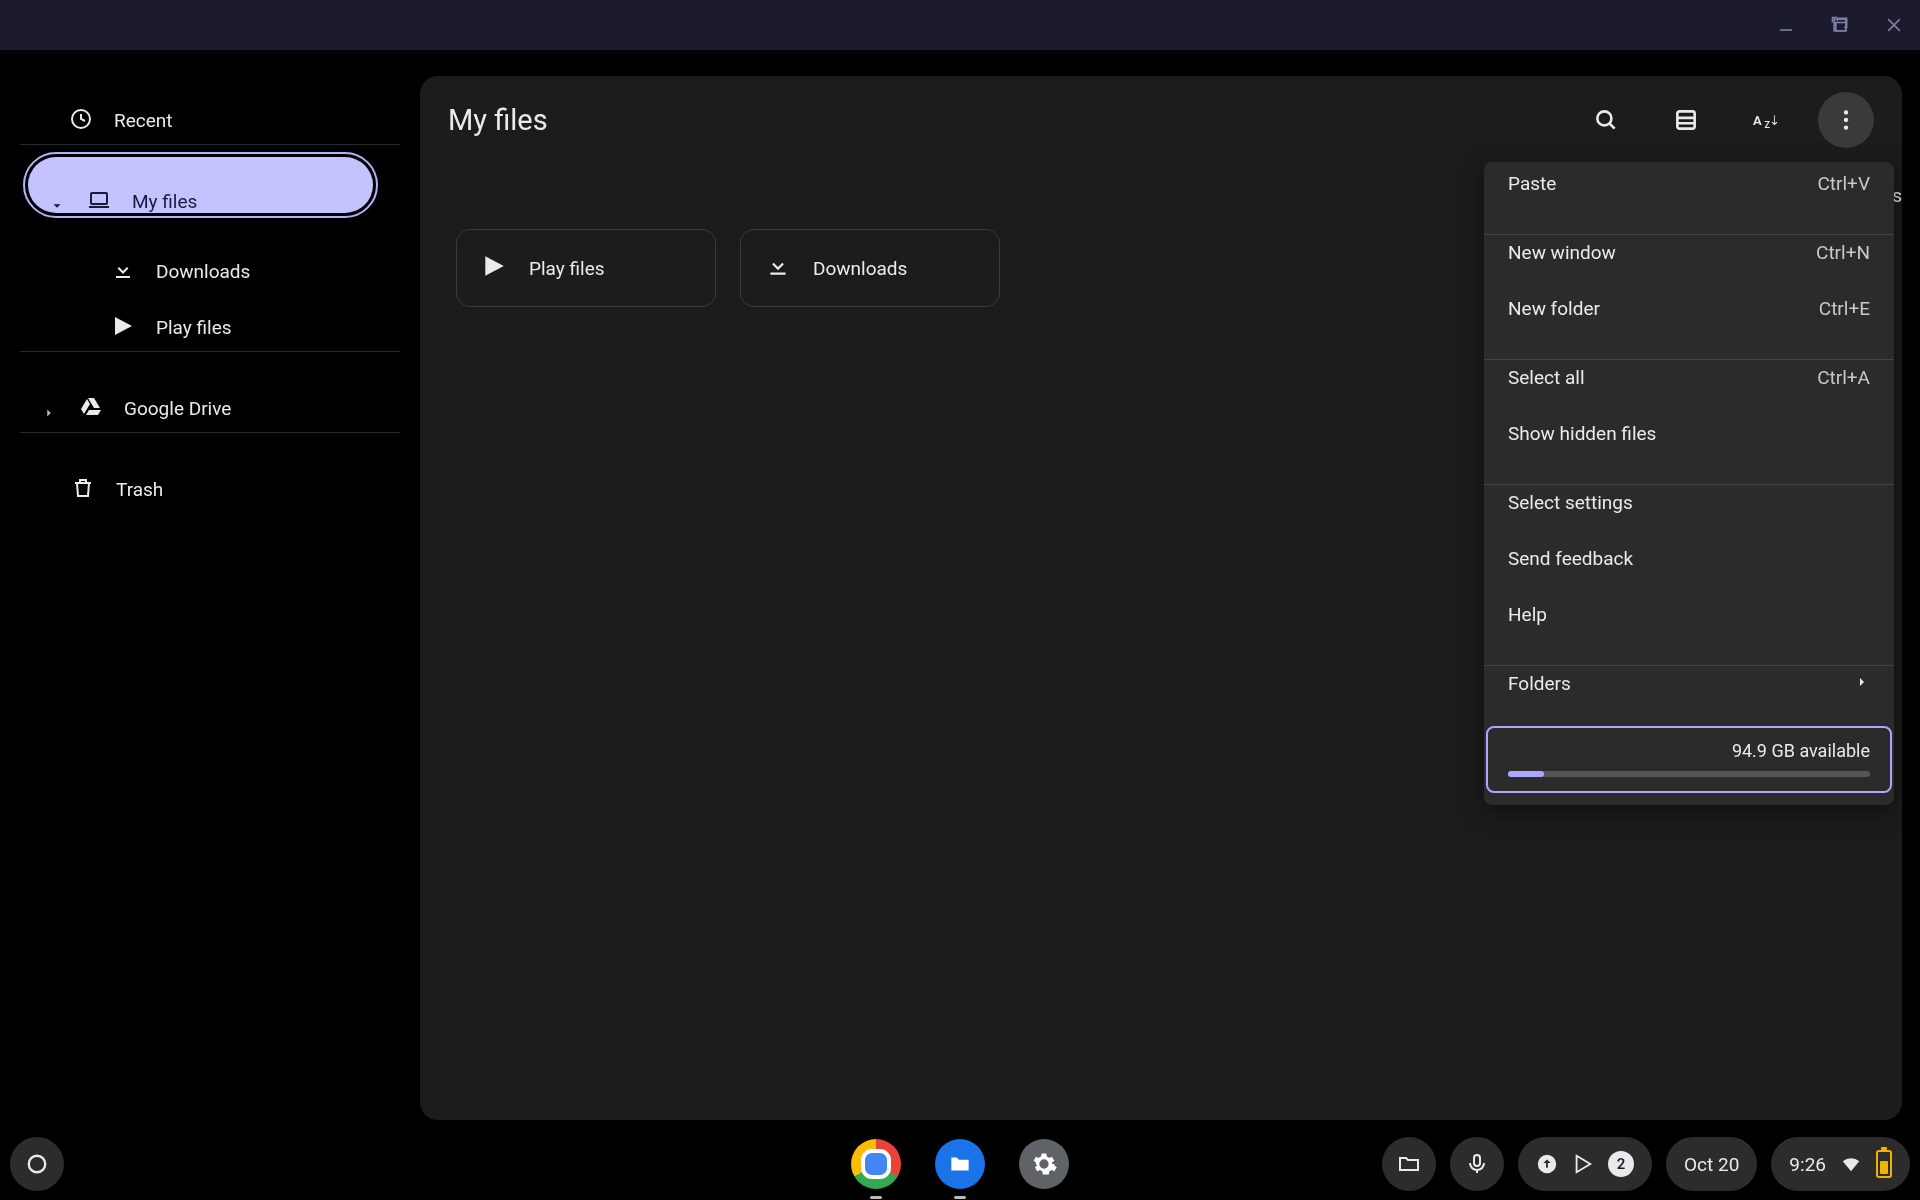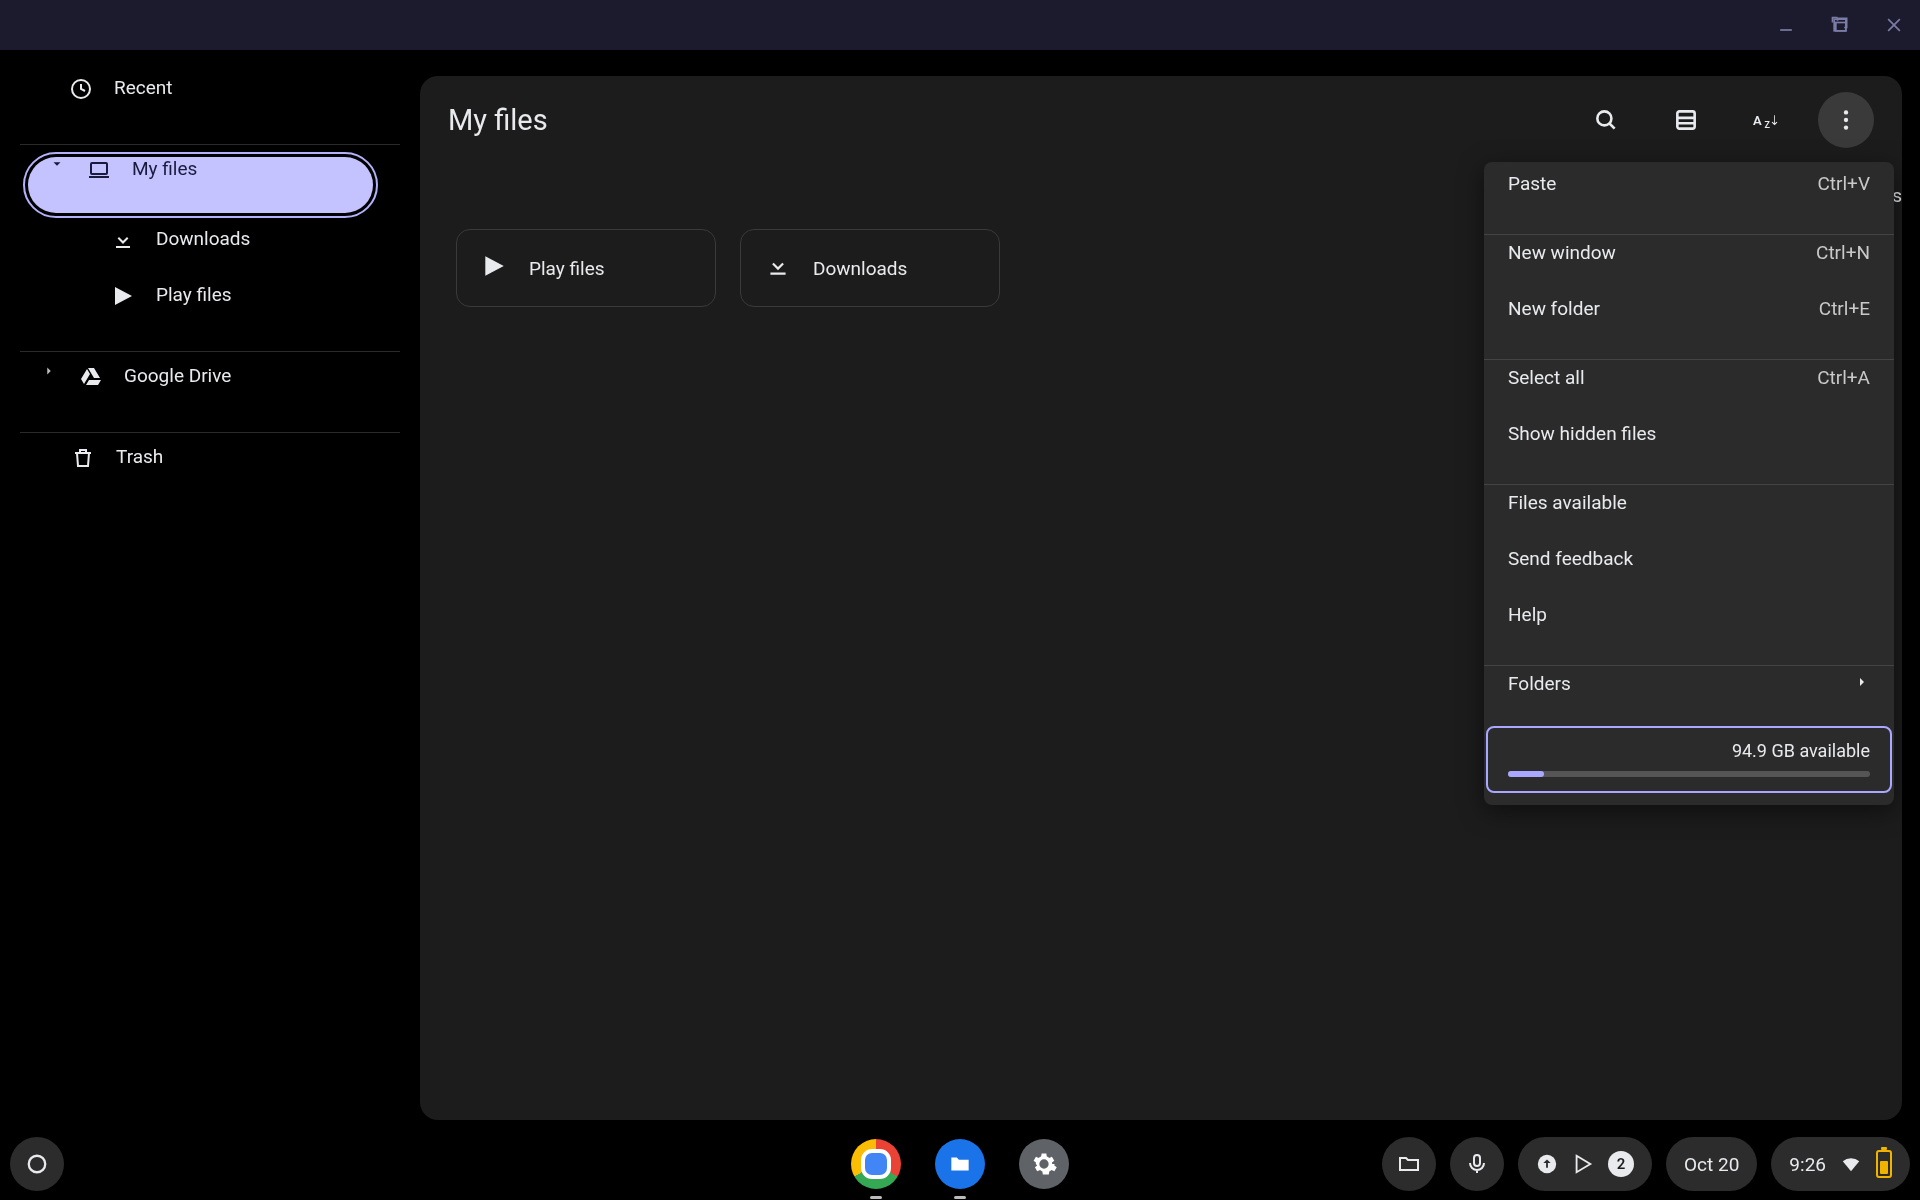--- a/index.html
+++ b/index.html
@@ -34,21 +34,21 @@
   .sidebar {
     width: 420px;
     padding: 26px 20px 0 20px;
   }
   .side-group-divider {
     border-top: 1px solid #2a2a2a;
     margin: 12px 0;
   }
   .side-item {
     display: flex;
-    align-items: flex-start;
+    align-items: flex-end;
     height: 56px;
     border-radius: 28px;
     padding: 0 20px 0 20px;
     gap: 20px;
     color: #e8eaed;
     font-size: 19px;
   }
   .side-item.child { padding-left: 52px; }
   .side-item.top { padding-left: 48px; }
   .side-item .chevron {
@@ -380,21 +380,21 @@
       <div class="menu-sep"></div>
       <div class="menu-item">
         <span>Select all</span>
         <span class="kbd">Ctrl+A</span>
       </div>
       <div class="menu-item">
         <span>Show hidden files</span>
       </div>
       <div class="menu-sep"></div>
       <div class="menu-item">
-        <span>Files available</span>
+        <span>Select settings</span>
       </div>
       <div class="menu-item">
         <span>Send feedback</span>
       </div>
       <div class="menu-item">
         <span>Help</span>
       </div>
       <div class="menu-sep"></div>
       <div class="menu-item">
         <span>Folders</span>

